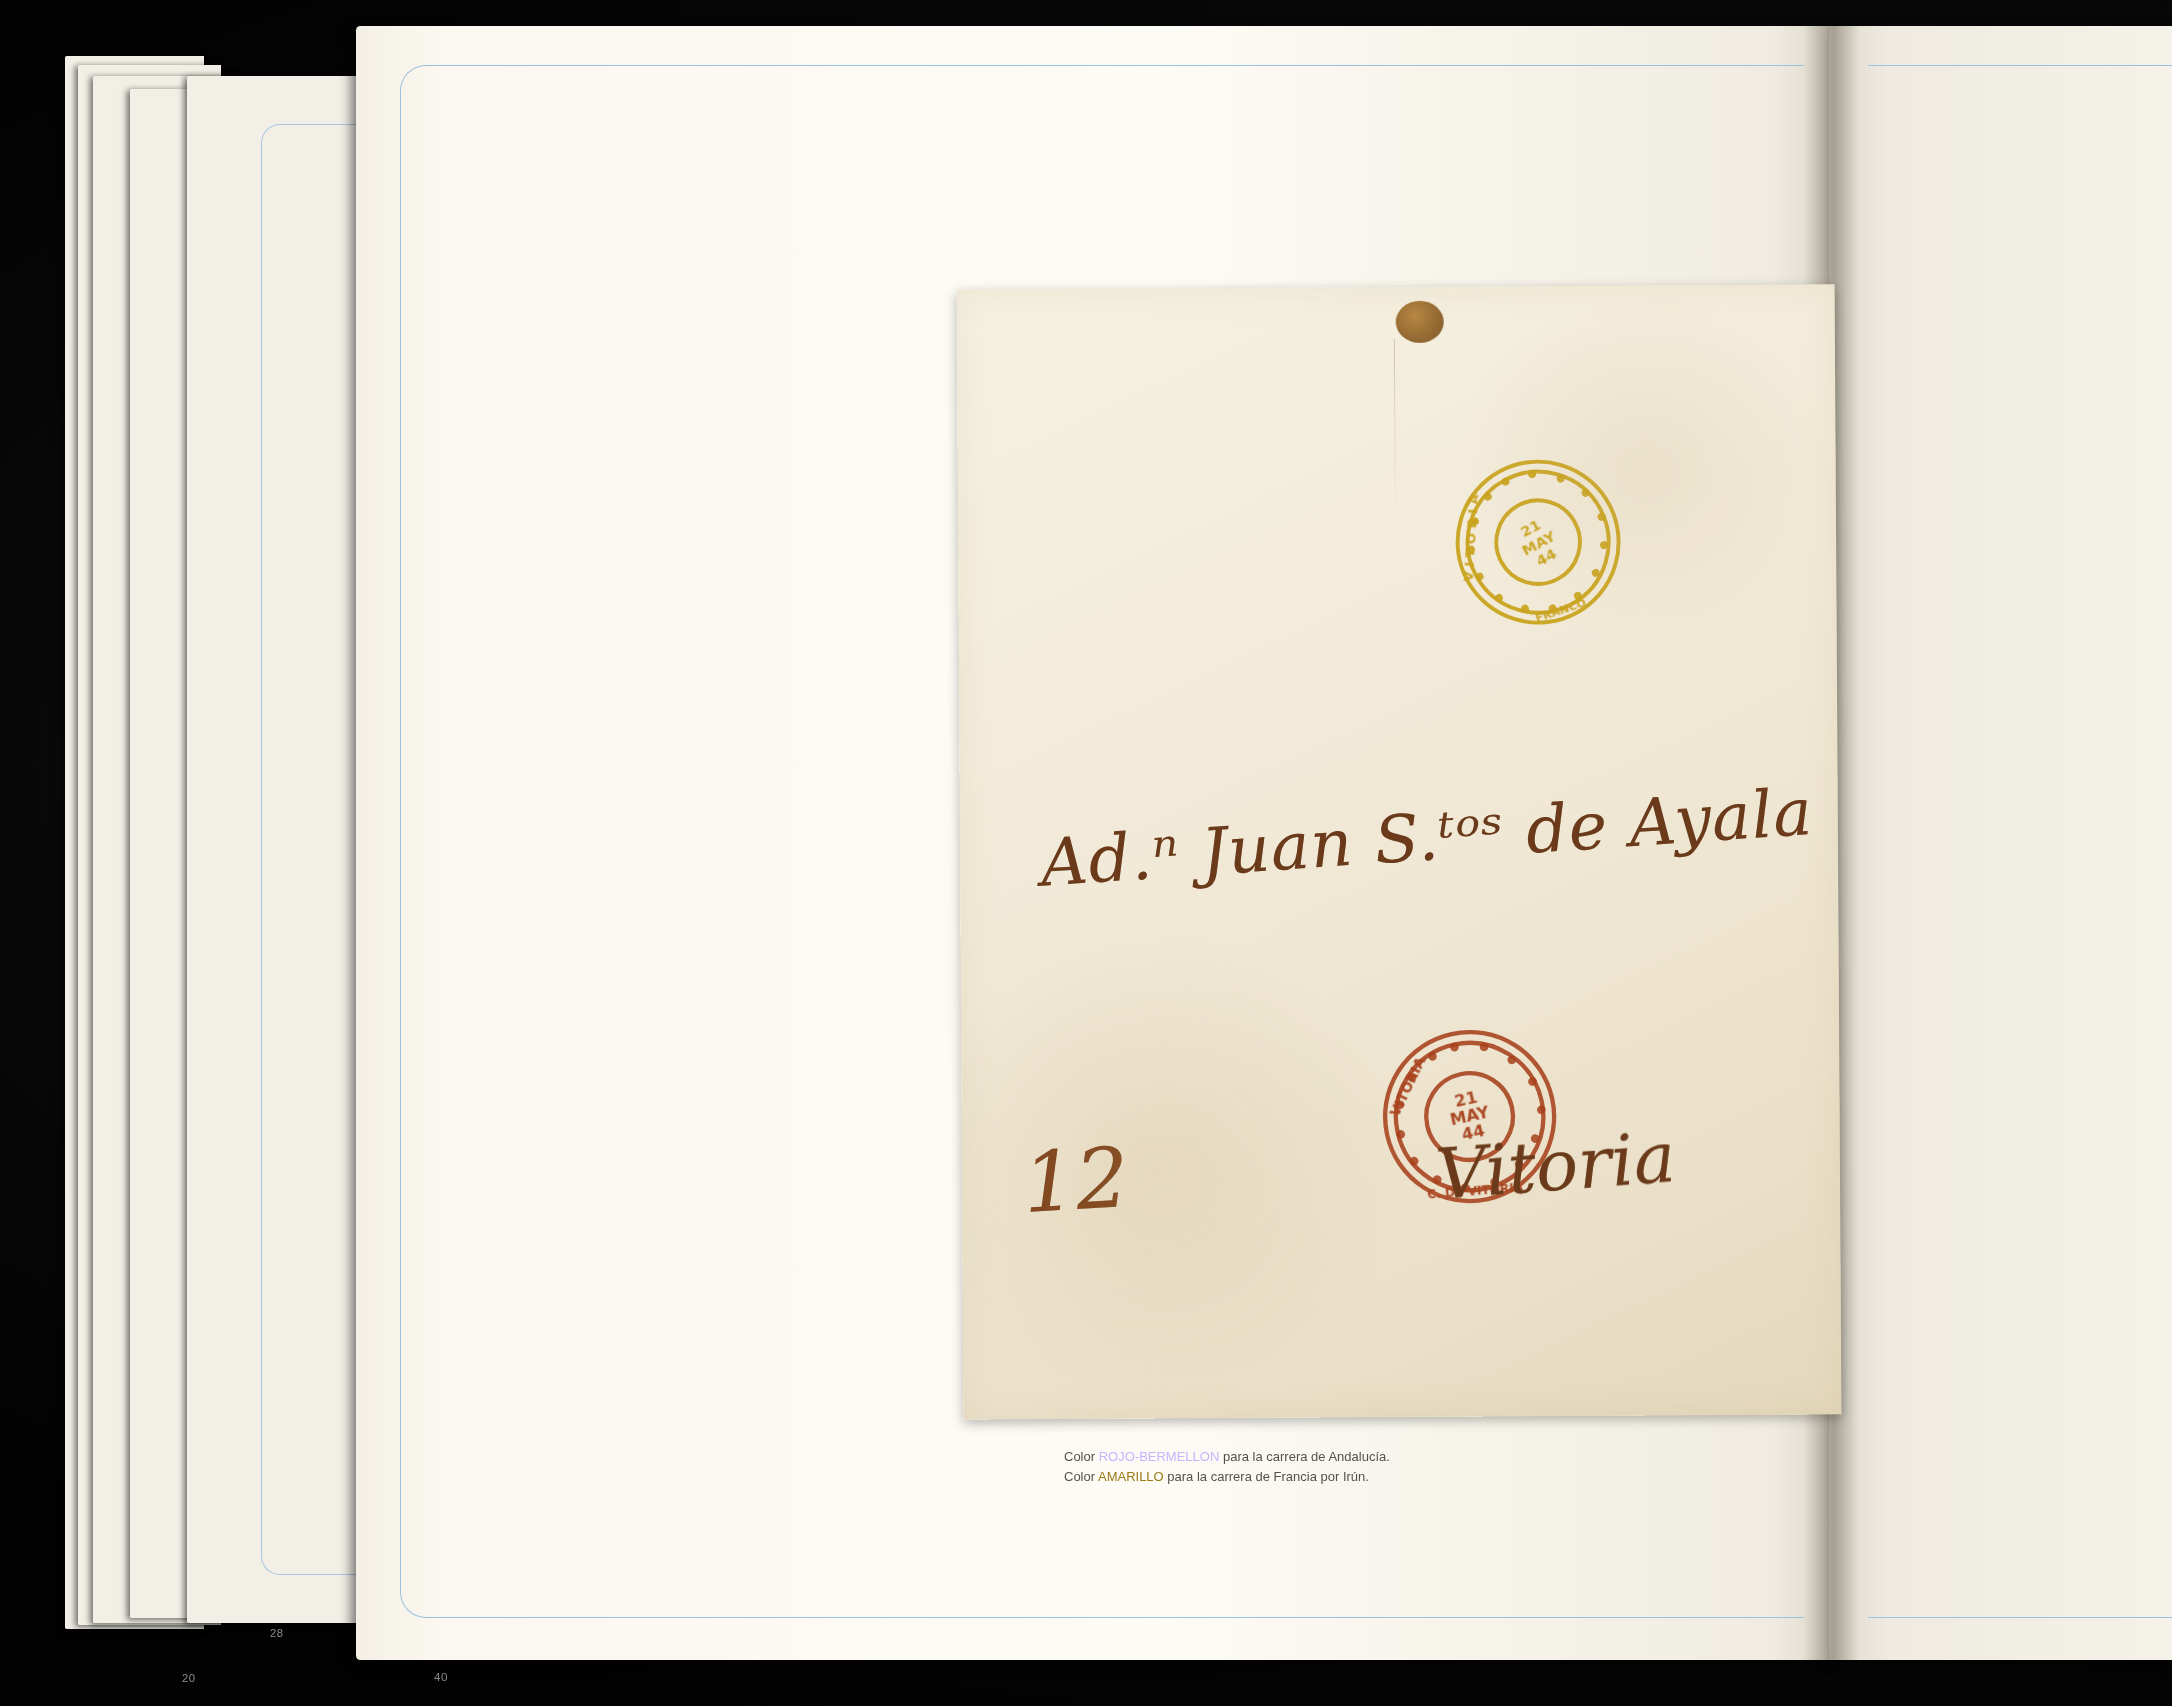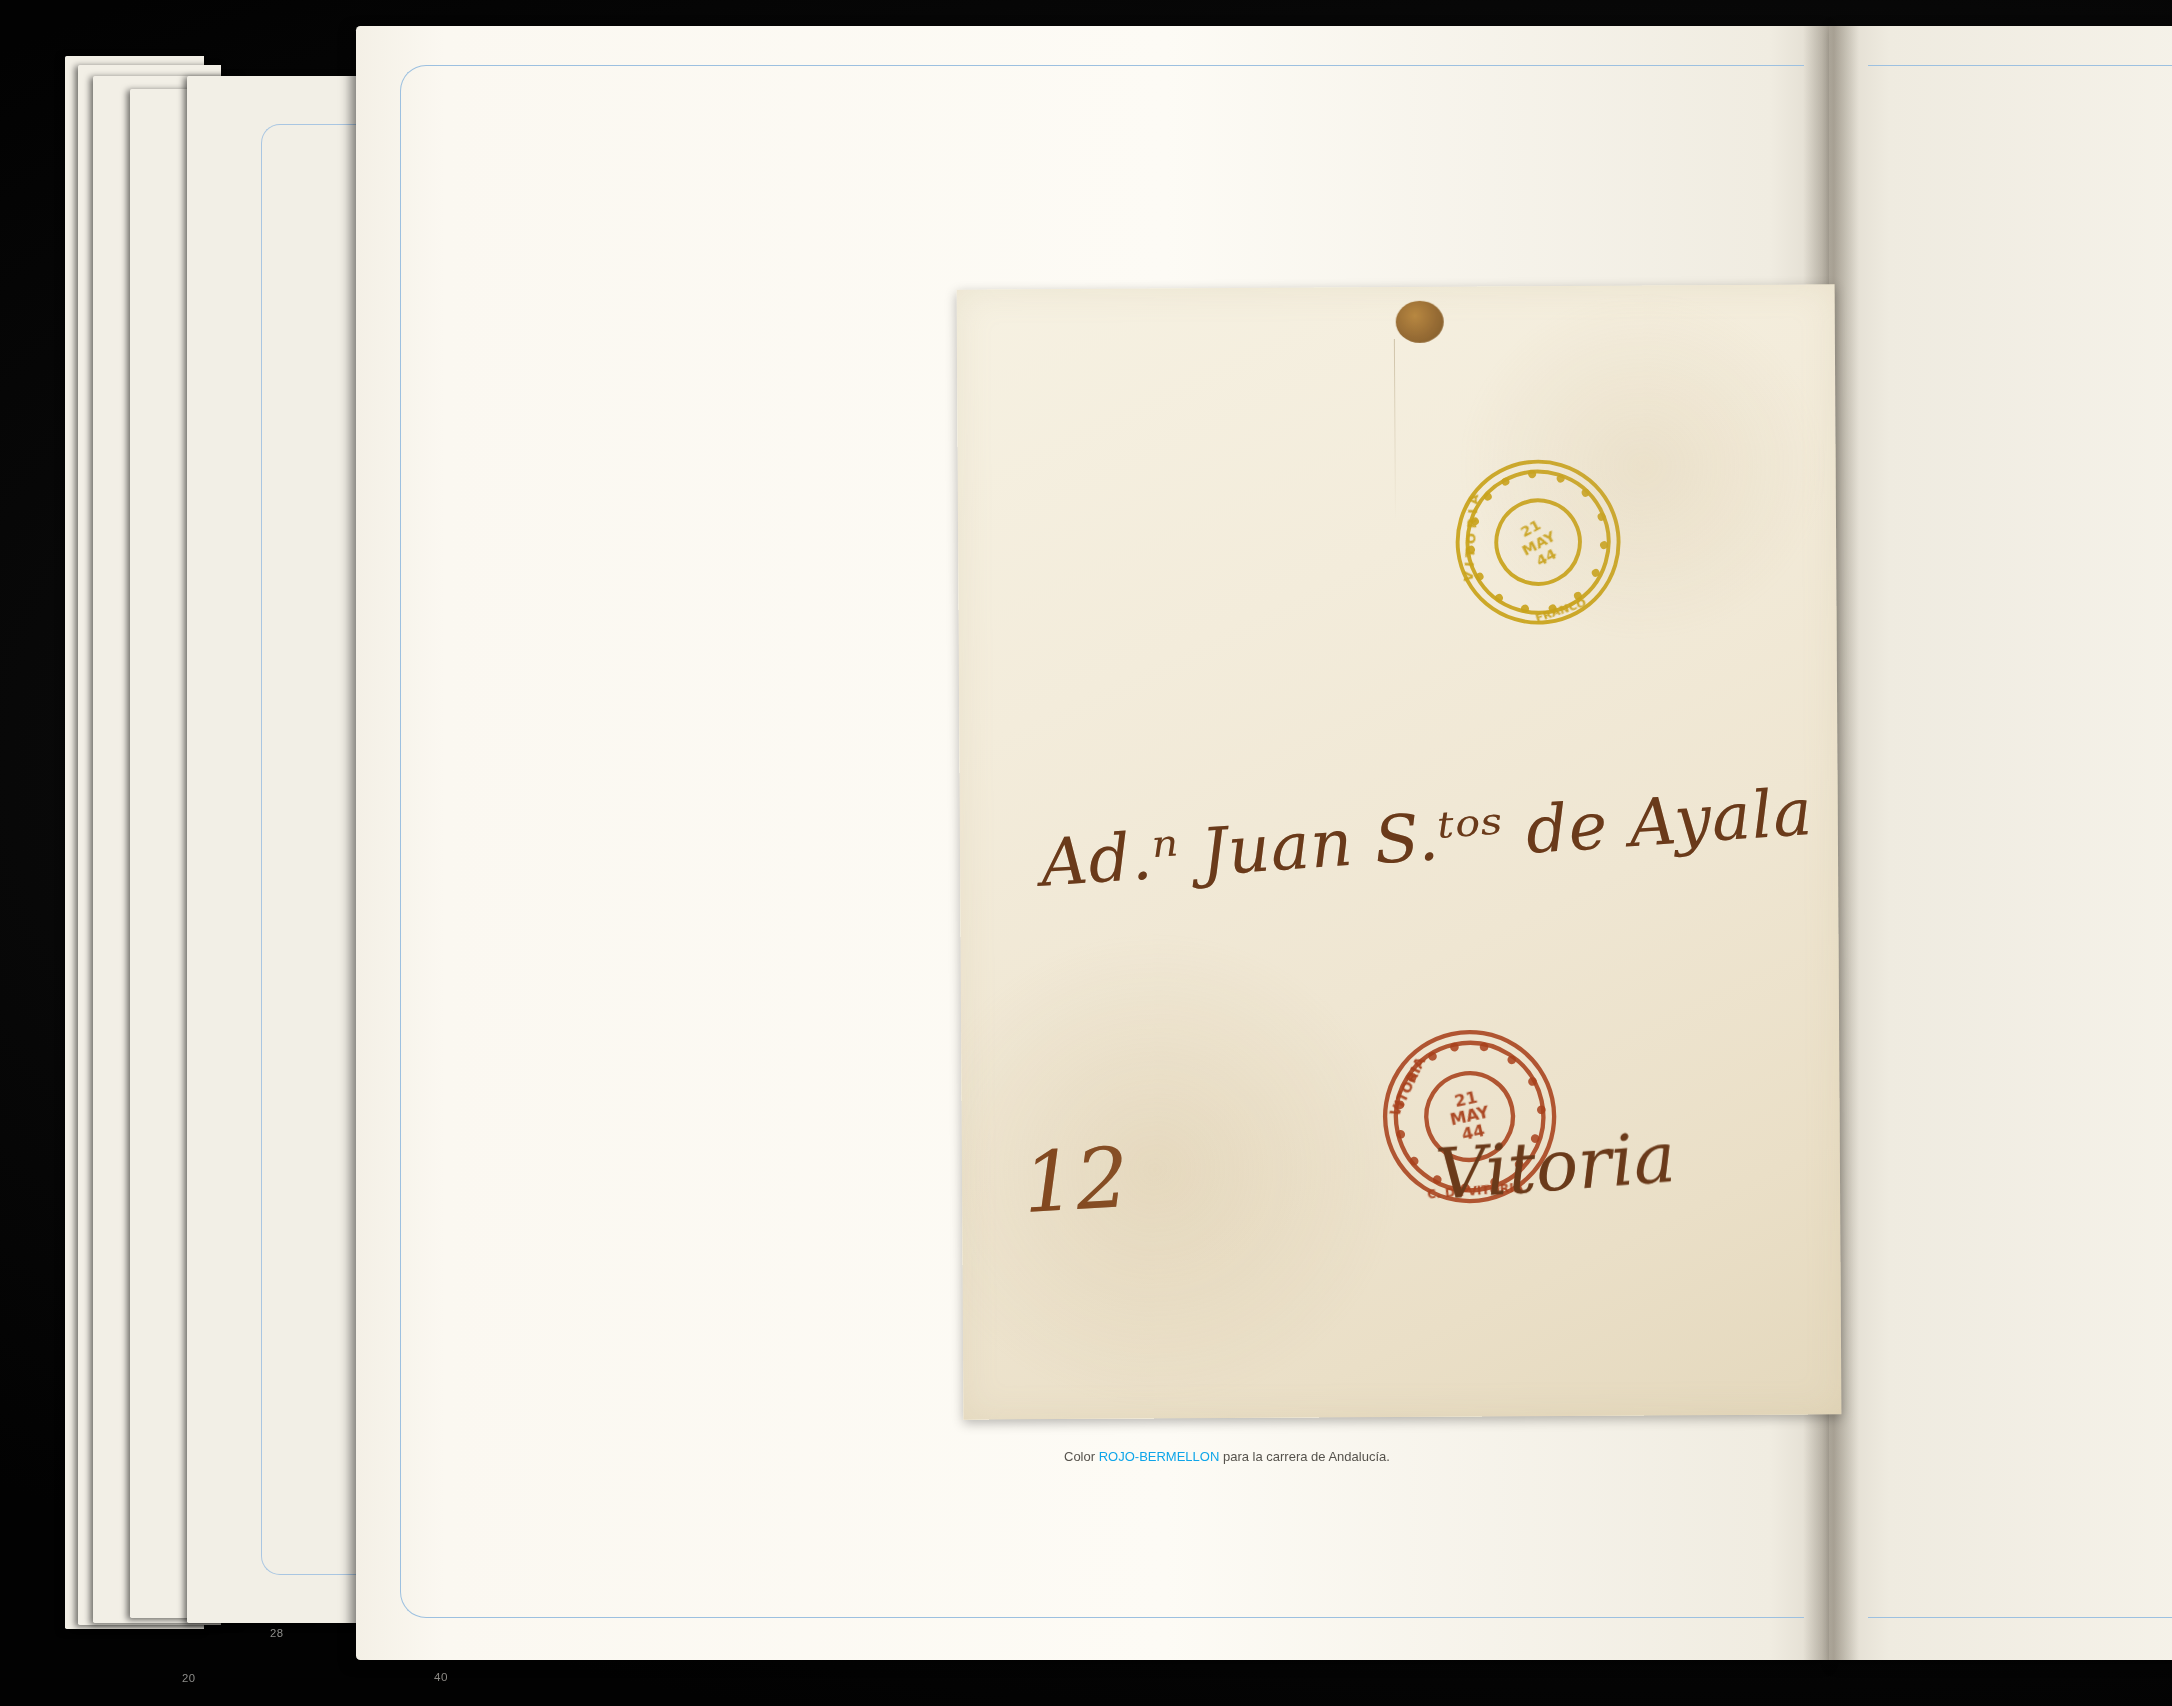--- a/index.html
+++ b/index.html
@@ -209,21 +209,21 @@
   
   #caption {
     position: absolute;
     left: 799px;
     top: 1421px;
     width: 765px;
     color: #55524c;
     font-size: 13px;
     line-height: 1.55;
   }
-  #caption .hl-red { color: #0ea5e9; text-align: right; }
+  #caption .hl-red { color: #c4b5fd; text-align: right; }
   #caption .hl-yellow { color: #9a7a14; }
 
   
   .folio {
     position: absolute;
     color: #8a8883;
     font-size: 11.7px;
     letter-spacing: 0.4px;
   }
   #folio-left  { left: 169px;  top: 1608px; margin-top: 36px; }
@@ -330,19 +330,22 @@
 
       <div class="handwrite" id="addr-line">Ad.ⁿ Juan S.ᵗᵒˢ de Ayala</div>
       <div class="handwrite" id="rate-12">12</div>
       <div class="handwrite" id="city-vitoria">Vitoria</div>
     </div>
 
     <div id="caption">
       <div>
         <span>Color </span><span class="hl-red">ROJO-BERMELLON</span><span> para la carrera de Andalucía.</span>
       </div>
+      <div>
+        <span>Color </span><span class="hl-yellow">AMARILLO</span><span> para la carrera de Francia por Irún.</span>
+      </div>
     </div>
 
     <div class="folio" id="folio-left">40</div>
 
   </div>
 </div>
 
 
 </body></html>

